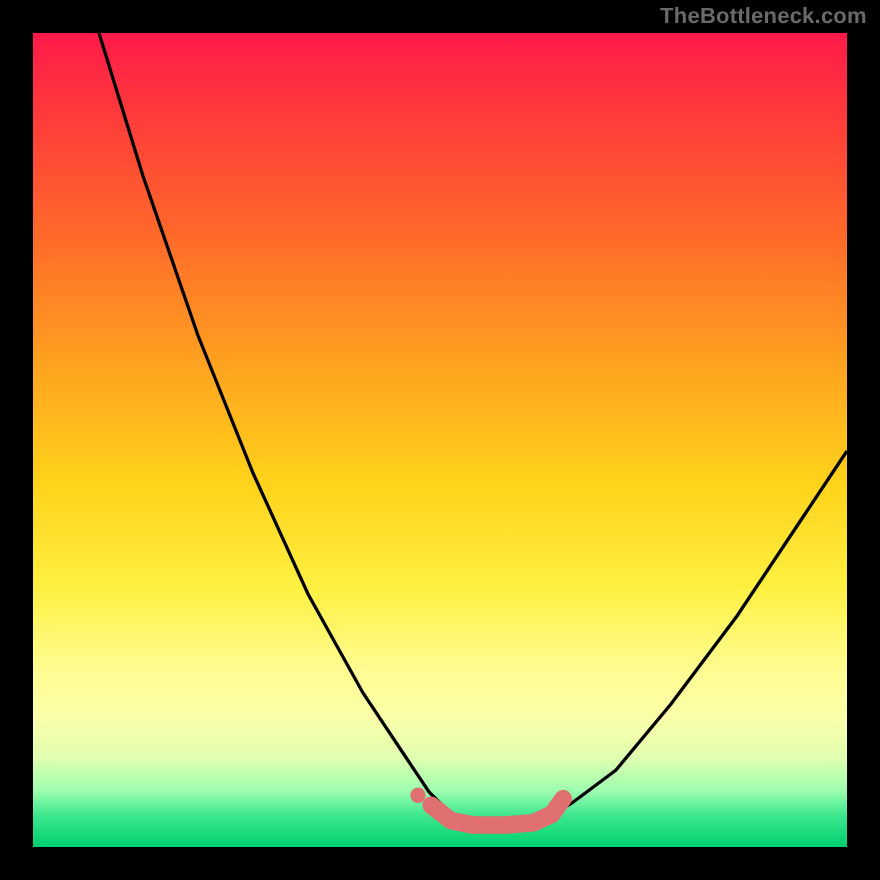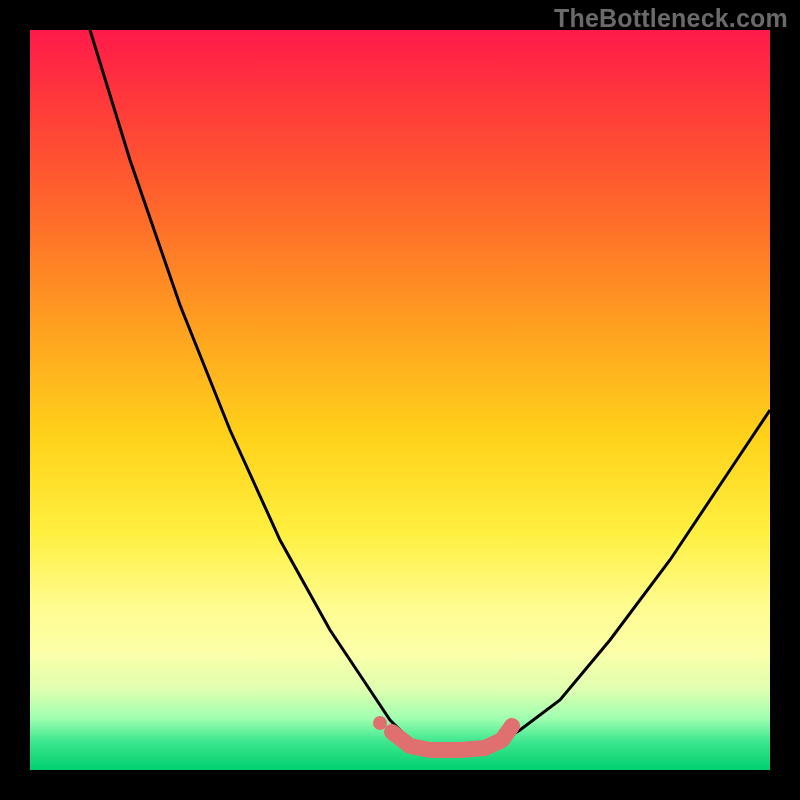--- a/index.html
+++ b/index.html
@@ -34,21 +34,21 @@
       #a0ffb0 93%,
       #40e890 96%,
       #00d070 100%
     );
   }
   .watermark {
     position: absolute;
     top: 4px;
     right: 12px;
     font-family: Arial, Helvetica, sans-serif;
-    font-size: 25px;
+    font-size: 20px;
     font-weight: 600;
     color: #6a6a6a;
     letter-spacing: 0.2px;
     user-select: none;
   }
   svg.curve {
     position: absolute;
     inset: 0;
   }
 </style>

